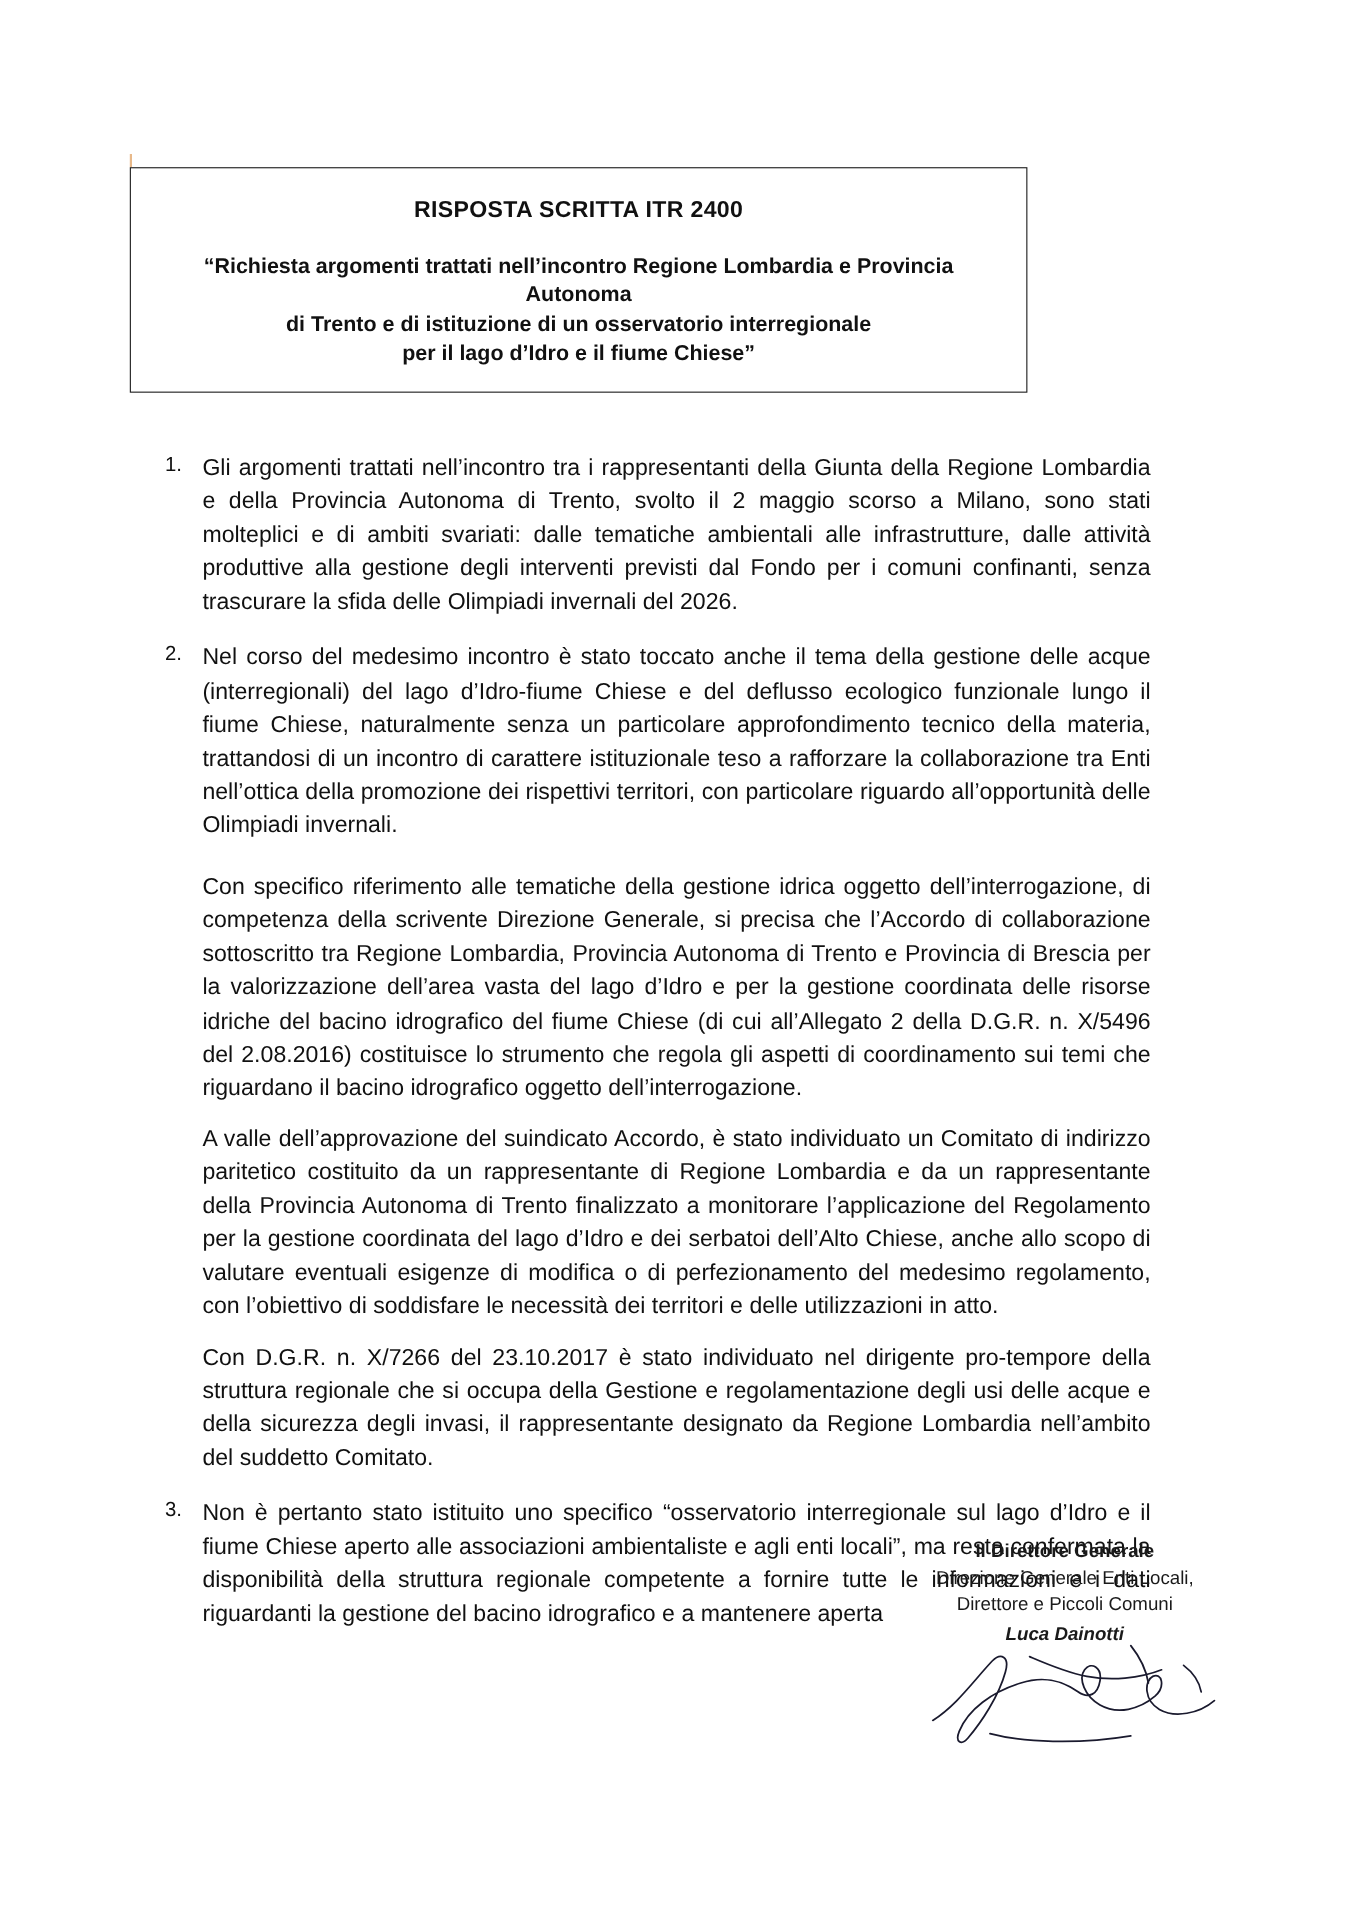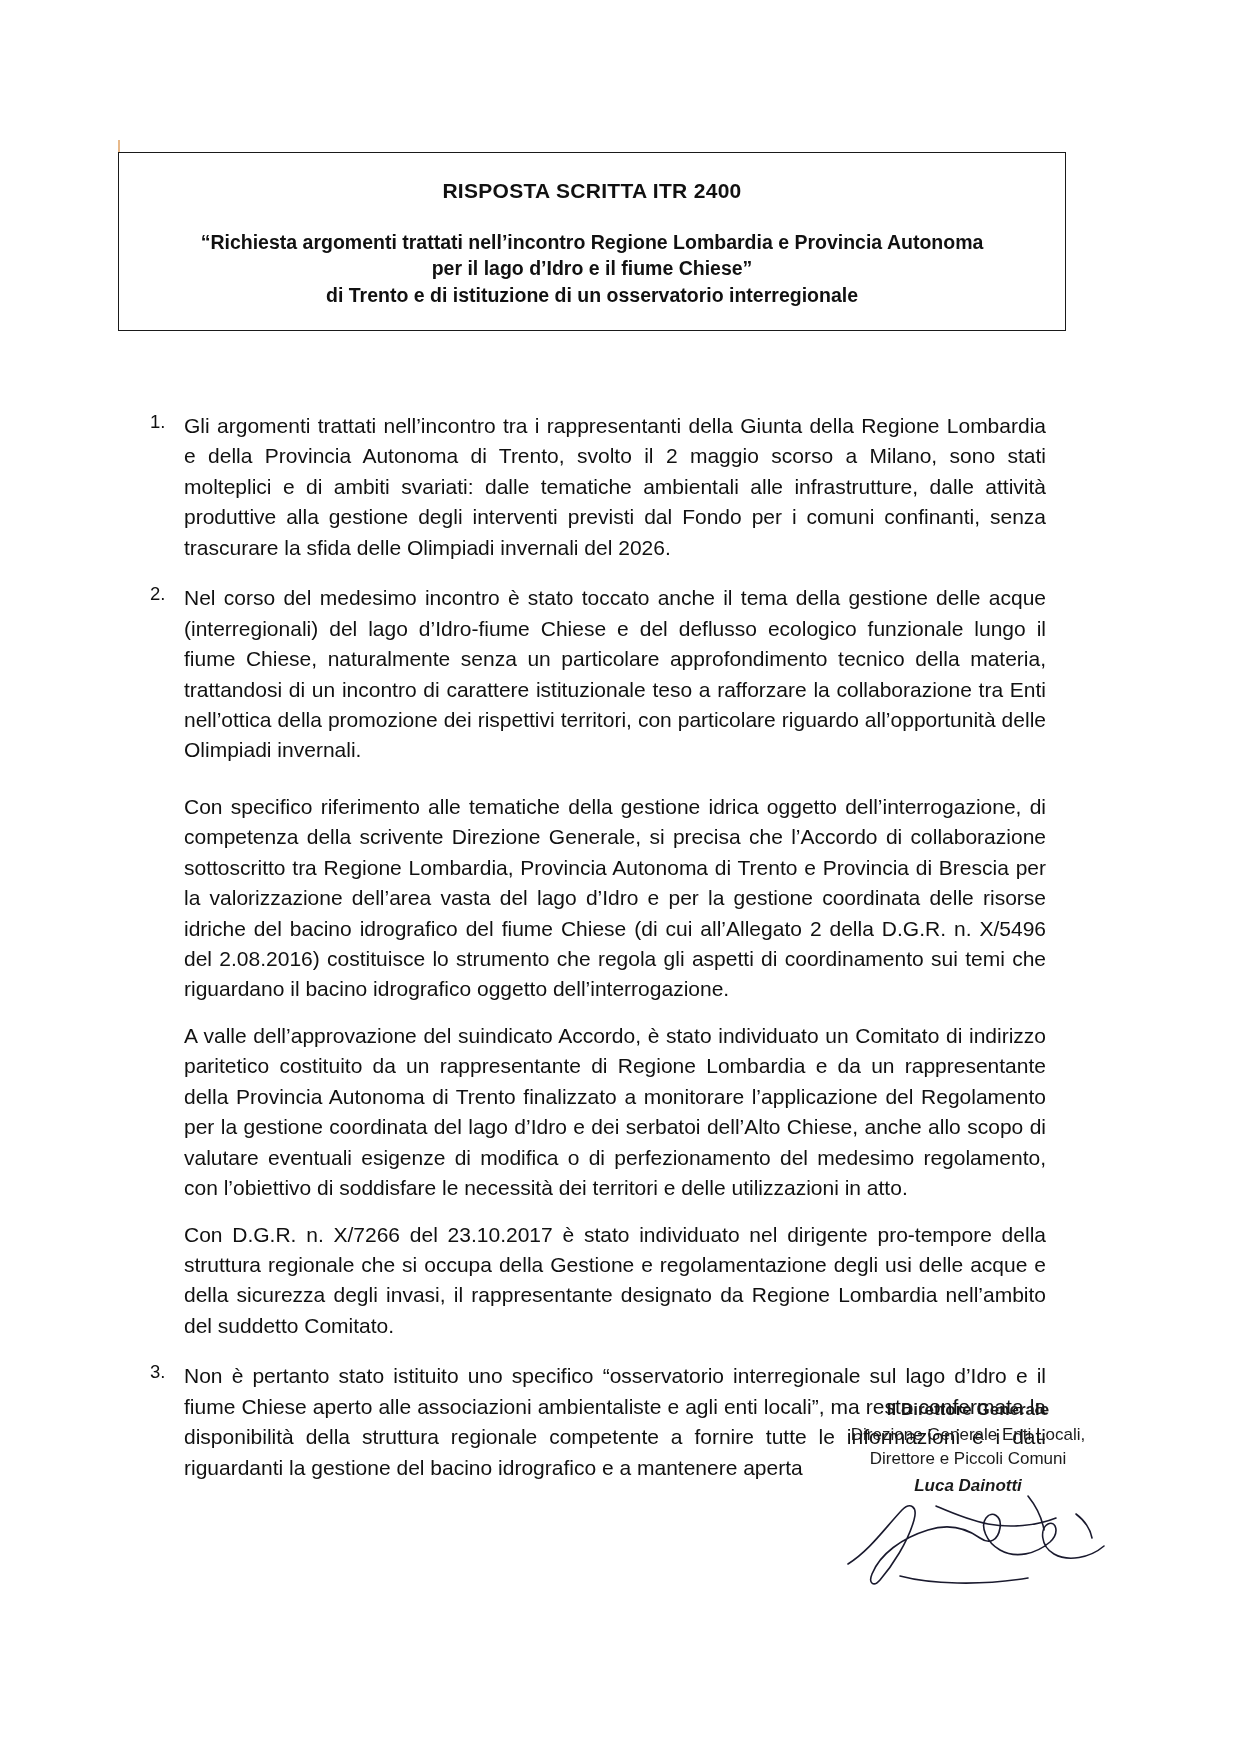--- a/index.html
+++ b/index.html
@@ -27,21 +27,21 @@
     left: 118px;
     top: 140px;
     width: 2px;
     height: 12px;
     background: #e8b98a;
   }
   .title-box {
     position: absolute;
     left: 118px;
     top: 152px;
-    width: 948px;
+    width: 816px;
     border: 1.5px solid #1a1a1a;
     box-sizing: border-box;
     padding: 26px 20px 22px 20px;
     text-align: center;
   }
   .title-main {
     font-size: 21px;
     font-weight: bold;
     letter-spacing: 0.3px;
     margin-bottom: 26px;
@@ -116,22 +116,22 @@
 <body>
 
 <div class="page">
 
   <div class="scan-edge"></div>
 
   <div class="title-box">
     <div class="title-main">RISPOSTA SCRITTA ITR 2400</div>
     <div class="title-sub">
       <div>“Richiesta argomenti trattati nell’incontro Regione Lombardia e Provincia Autonoma</div>
+      <div>di Trento e di istituzione di un osservatorio interregionale</div>
       <div>per il lago d’Idro e il fiume Chiese”</div>
-      <div>di Trento e di istituzione di un osservatorio interregionale</div>
     </div>
   </div>
 
   <div class="body-area">
 
 
     <ol class="items">
 
       <li class="item">
         <span class="num">1.</span>

